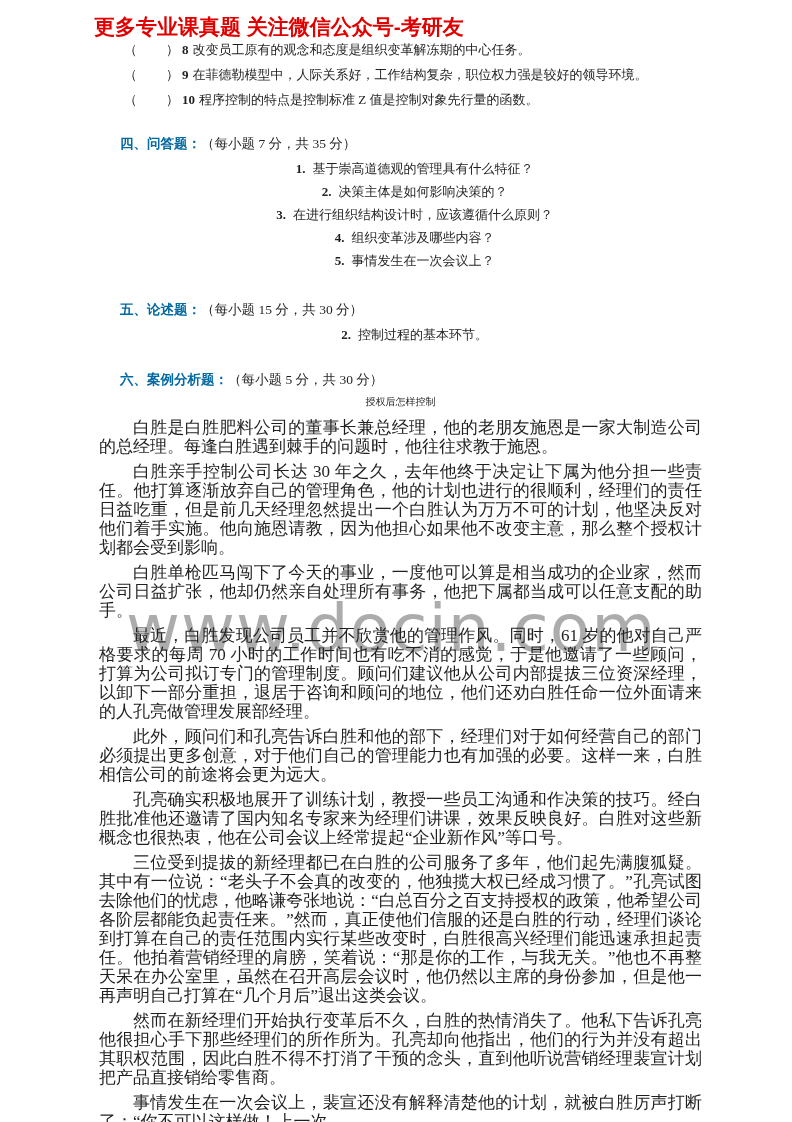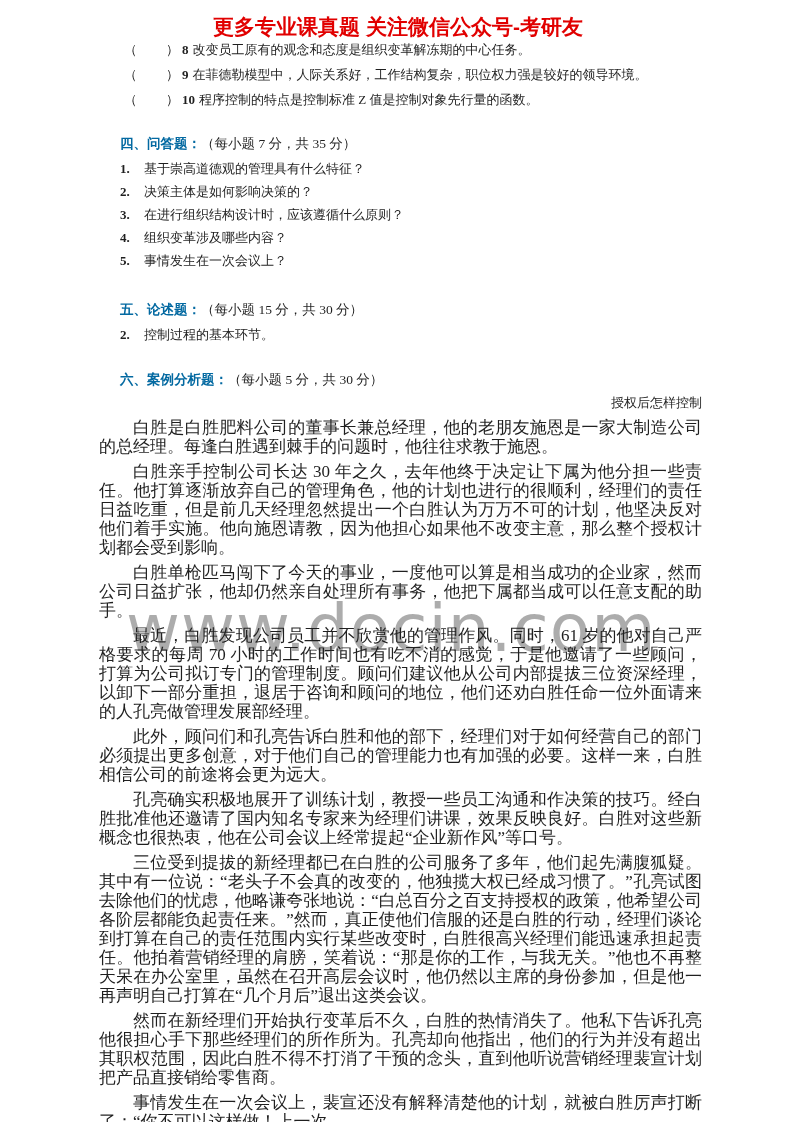--- a/index.html
+++ b/index.html
@@ -8,38 +8,38 @@
     overflow:hidden; font-family:"Liberation Serif", serif; color:#1f1f1f;
   }
   .watermark {
     position:absolute; top:596px; left:126px; z-index:0;
     font-family:"DejaVu Sans", sans-serif; font-size:66px; line-height:1;
     color:#000000; opacity:0.32; letter-spacing:1px; white-space:nowrap;
     pointer-events:none;
   }
   .content { position:relative; z-index:1; padding:14px 90px 0 99px; }
   .promo {
-    text-align:center; font-family:"Liberation Sans", sans-serif;
+    font-family:"Liberation Sans", sans-serif;
     font-weight:bold; font-size:21px; line-height:26px; color:#e10000;
     margin-left:-5px;
   }
   .tf-block { }
   .tf-item { font-size:13px; line-height:19px; margin:0 0 6px 25px; white-space:nowrap; }
   .tf-blank { letter-spacing:1px; }
   .tf-num { font-weight:bold; padding:0 4px 0 2px; }
   .sec-header { font-size:13.5px; line-height:19px; margin-left:21px; white-space:nowrap; }
   .sec4 { margin-top:25px; }
   .sec5 { margin-top:30px; }
   .sec6 { margin-top:26px; }
   .sec-title { color:#0369a1; font-weight:bold; }
   .sec-meta { color:#1f1f1f; }
-  .q-list { margin-top:6px; }
+  .q-list { margin-top:6px;text-align:center; }
   .q-item { font-size:13px; line-height:19px; margin:0 0 4px 21px; }
   .q-num { font-weight:bold; display:inline-block; width:24px; }
-  .case-title { text-align:right; font-size:13px; line-height:19px; margin:4px 0 6px; }
+  .case-title { text-align:center; font-size:10px; line-height:19px; margin:4px 0 6px;font-family:Liberation Mono, monospace; }
   .para {
     font-size:17px; line-height:19px; text-align:justify;
     text-indent:2em; margin:0 0 6px;
   }
   .faint-line {
     height:5px; width:430px; margin:22px 0 0 6px; opacity:0.13;
     background:repeating-linear-gradient(90deg,#777 0 13px, transparent 13px 19px);
   }
 </style>
 </head>

